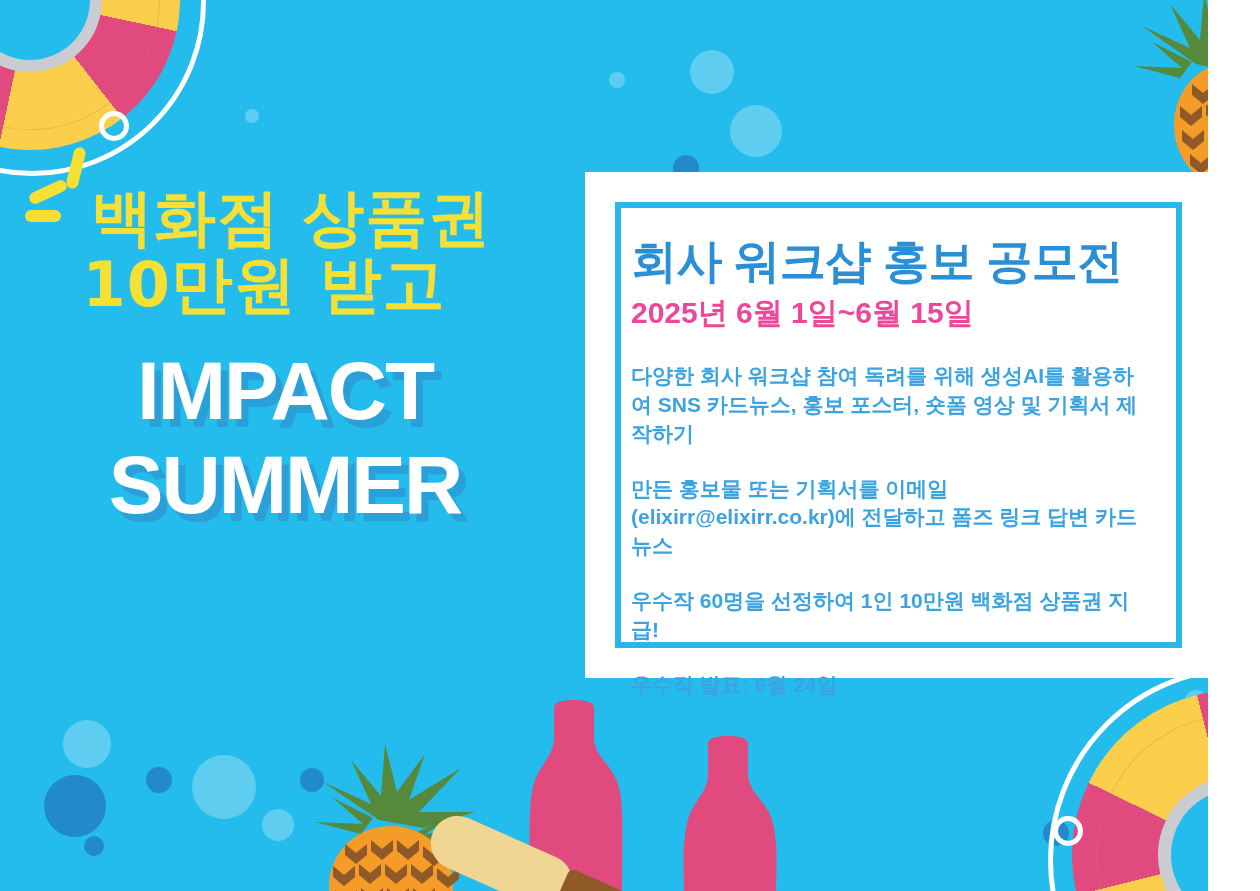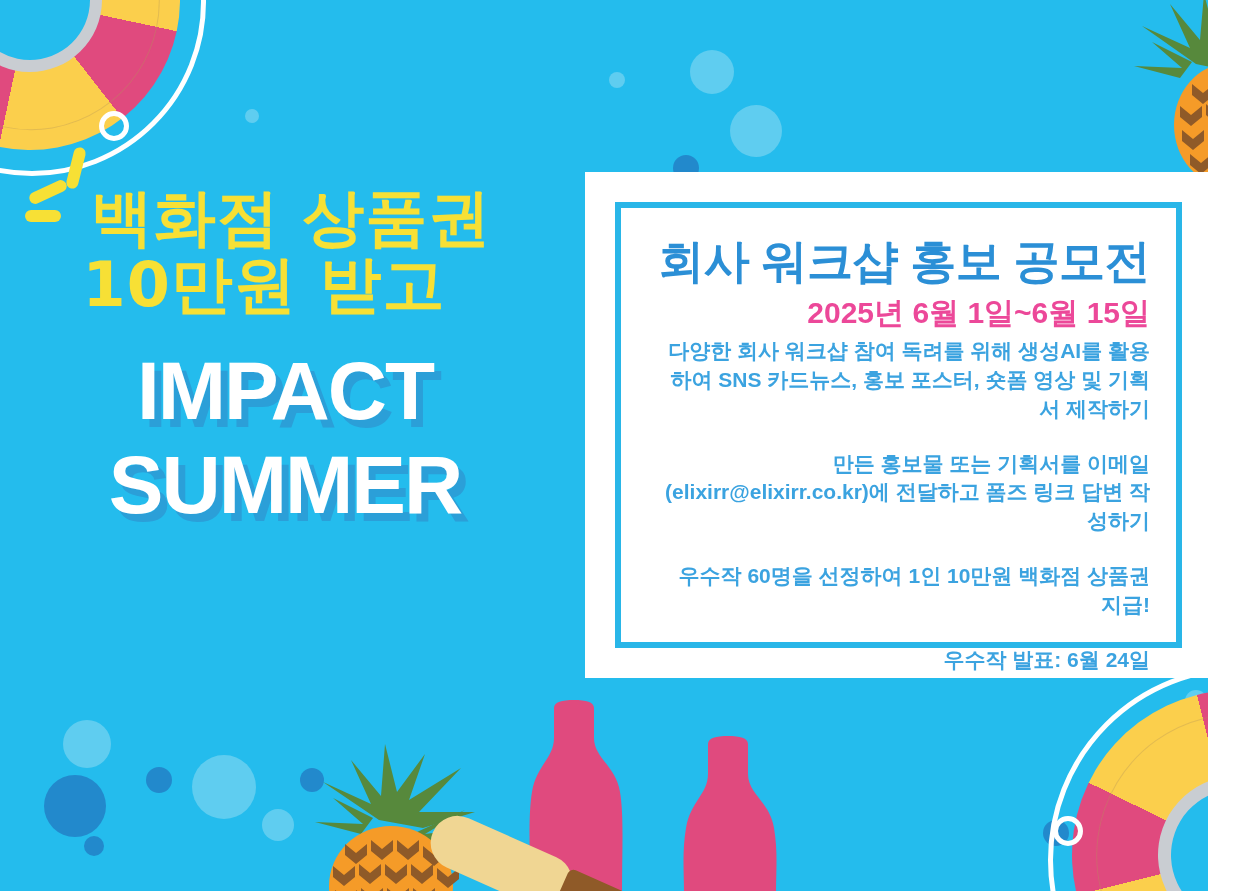--- a/index.html
+++ b/index.html
@@ -145,22 +145,22 @@
     height: 506px;
     background: #ffffff;
     box-sizing: border-box;
     padding: 30px;
   }
   #info-card-inner {
     width: 100%;
     height: 100%;
     border: 6px solid #29b6e8;
     box-sizing: border-box;
-    padding: 28px 26px 22px 34px;
-    text-align: right;
+    padding: 28px 26px 22px 10px;
+    text-align: left;
   }
   #card-title {
     color: #2b8fd6;
     font-weight: 700;
     font-size: 46px;
     line-height: 1.1;
     letter-spacing: -0.5px;
     white-space: nowrap;
   }
   #card-date {
@@ -170,21 +170,21 @@
     font-size: 30px;
     line-height: 1.2;
     white-space: nowrap;
   }
   .card-para {
     color: #3ba3e0;
     font-weight: 700;
     font-size: 21px;
     line-height: 1.38;
   }
-  #para-1 { margin-top: 6px; }
+  #para-1 { margin-top: 31px; }
   #para-2 { margin-top: 26px; }
   #para-3 { margin-top: 26px; }
   #para-4 { margin-top: 26px; }
 </style>
 </head>
 <body>
 
 <div id="poster">
 
   <div class="bubble light" style="left:609px; top:72px; width:16px; height:16px;"></div>
@@ -293,19 +293,19 @@
     <div class="hl-line" id="hl-2">10만원 받고</div>
     <div class="big-en" id="en-1">IMPACT</div>
     <div class="big-en" id="en-2">SUMMER</div>
   </div>
 
   <div id="info-card">
     <div id="info-card-inner">
       <div id="card-title">회사 워크샵 홍보 공모전</div>
       <div id="card-date">2025년 6월 1일~6월 15일</div>
       <div class="card-para" id="para-1">다양한 회사 워크샵 참여 독려를 위해 생성AI를 활용하여 SNS 카드뉴스, 홍보 포스터, 숏폼 영상 및 기획서 제작하기</div>
-      <div class="card-para" id="para-2">만든 홍보물 또는 기획서를 이메일(elixirr@elixirr.co.kr)에 전달하고 폼즈 링크 답변 작성하기</div>
+      <div class="card-para" id="para-2">만든 홍보물 또는 기획서를 이메일(elixirr@elixirr.co.kr)에 전달하고 폼즈 링크 답변 카드뉴스</div>
       <div class="card-para" id="para-3">우수작 60명을 선정하여 1인 10만원 백화점 상품권 지급!</div>
       <div class="card-para" id="para-4">우수작 발표: 6월 24일</div>
     </div>
   </div>
 
 </div>
 
 </body></html>

